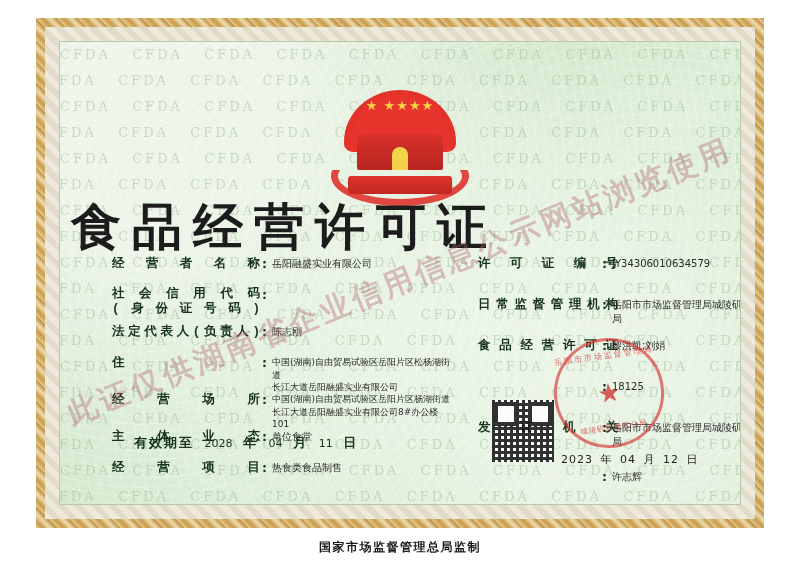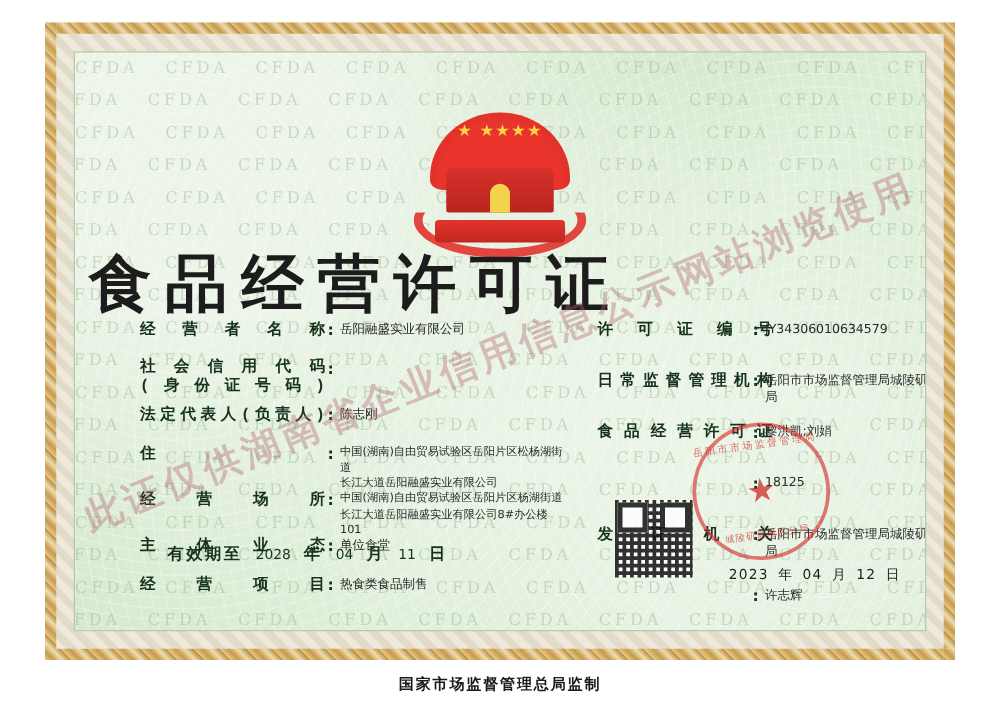--- a/index.html
+++ b/index.html
@@ -219,21 +219,21 @@
     line-height: 14px;
     font-family: "DejaVu Sans", "Liberation Sans", sans-serif;
   }
   .f-value.small { font-size: 9px; line-height: 12.5px; }
 
   .col-right .f-label { width: 140px; padding-left: 18px; }
   .col-right .f-colon { left: 142px; }
   .col-right .f-value { left: 152px; font-size: 10px; }
   .date-row {
     position: absolute;
-    left: 520px;
+    left: 498px;
     top: 410px;
     font-size: 11px;
     color: #1d1d1d;
     letter-spacing: 1px;
   }
   .date-row .num { font-size: 11px; padding: 0 3px; }
 
   
   .validity {
     position: absolute;

